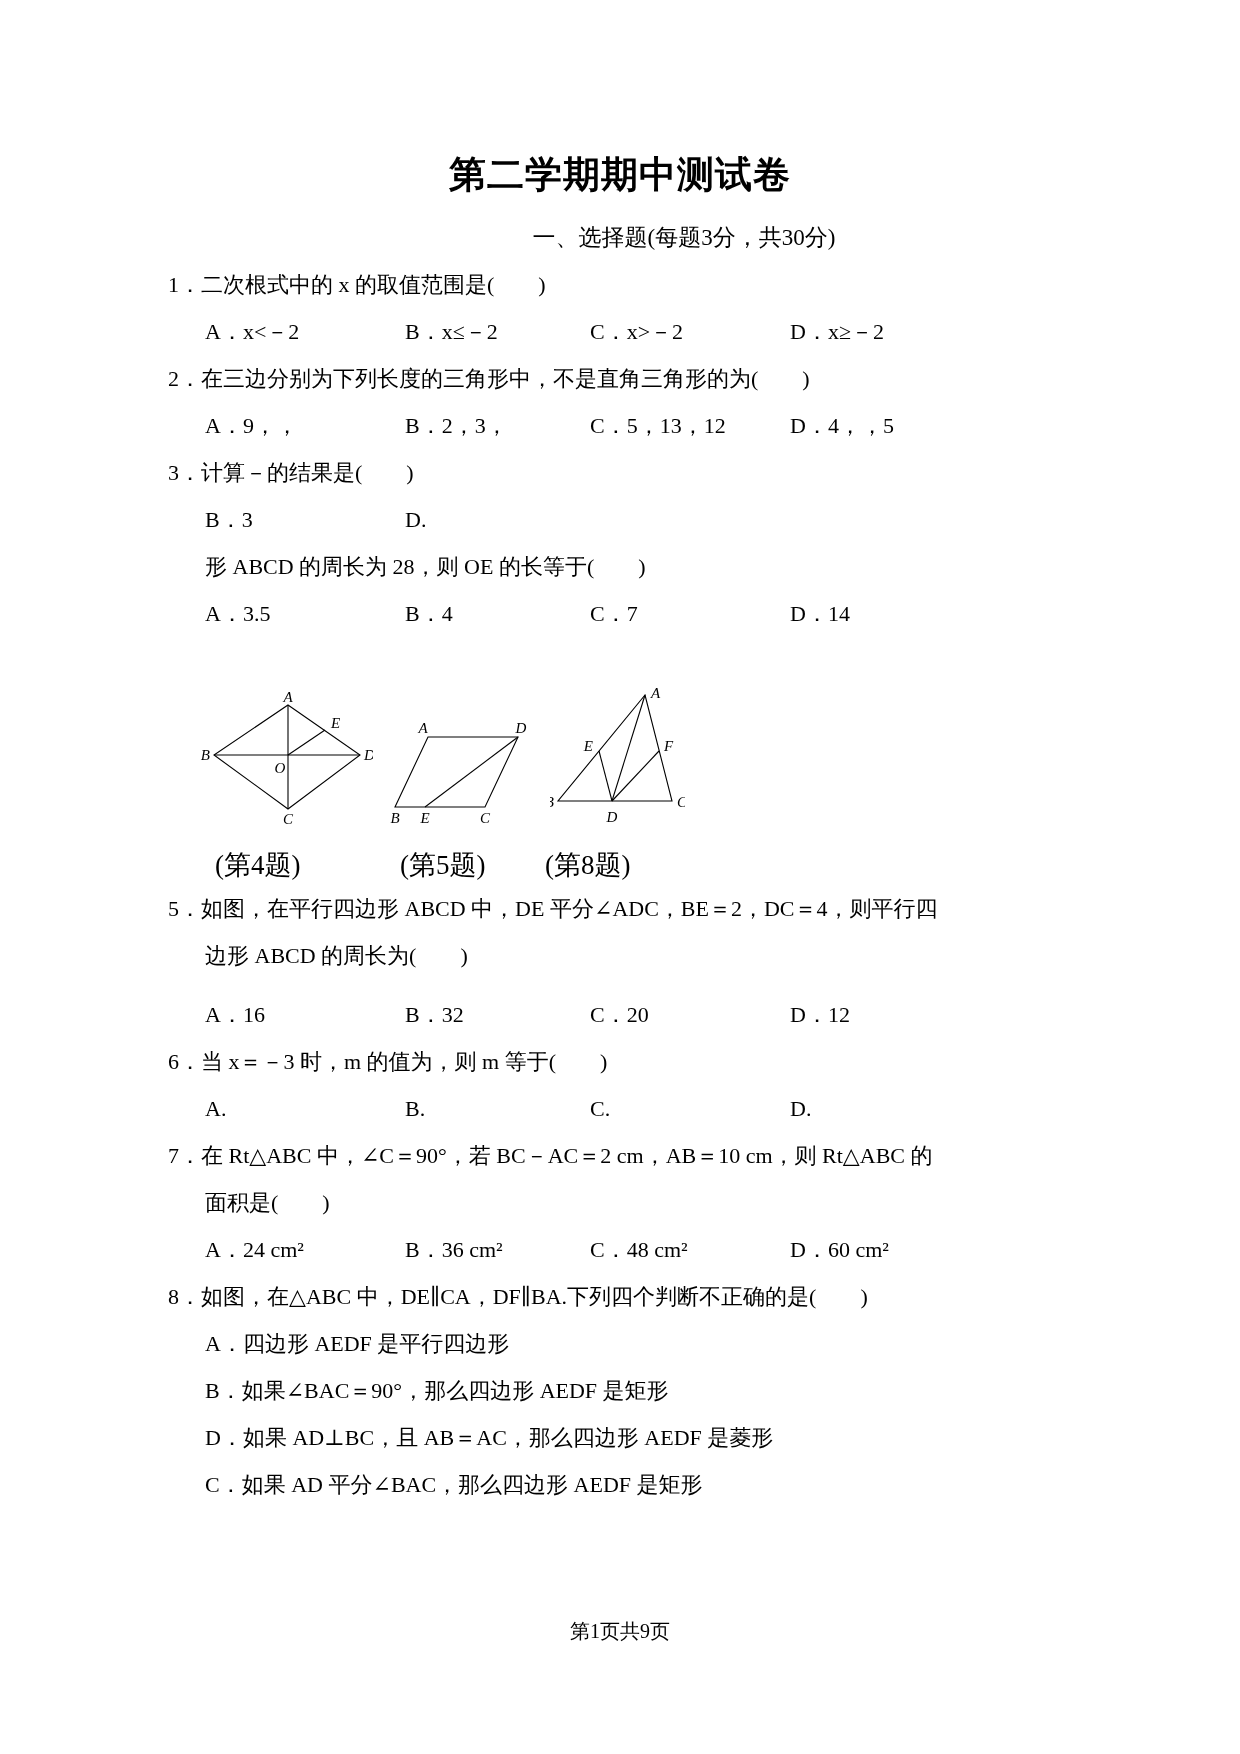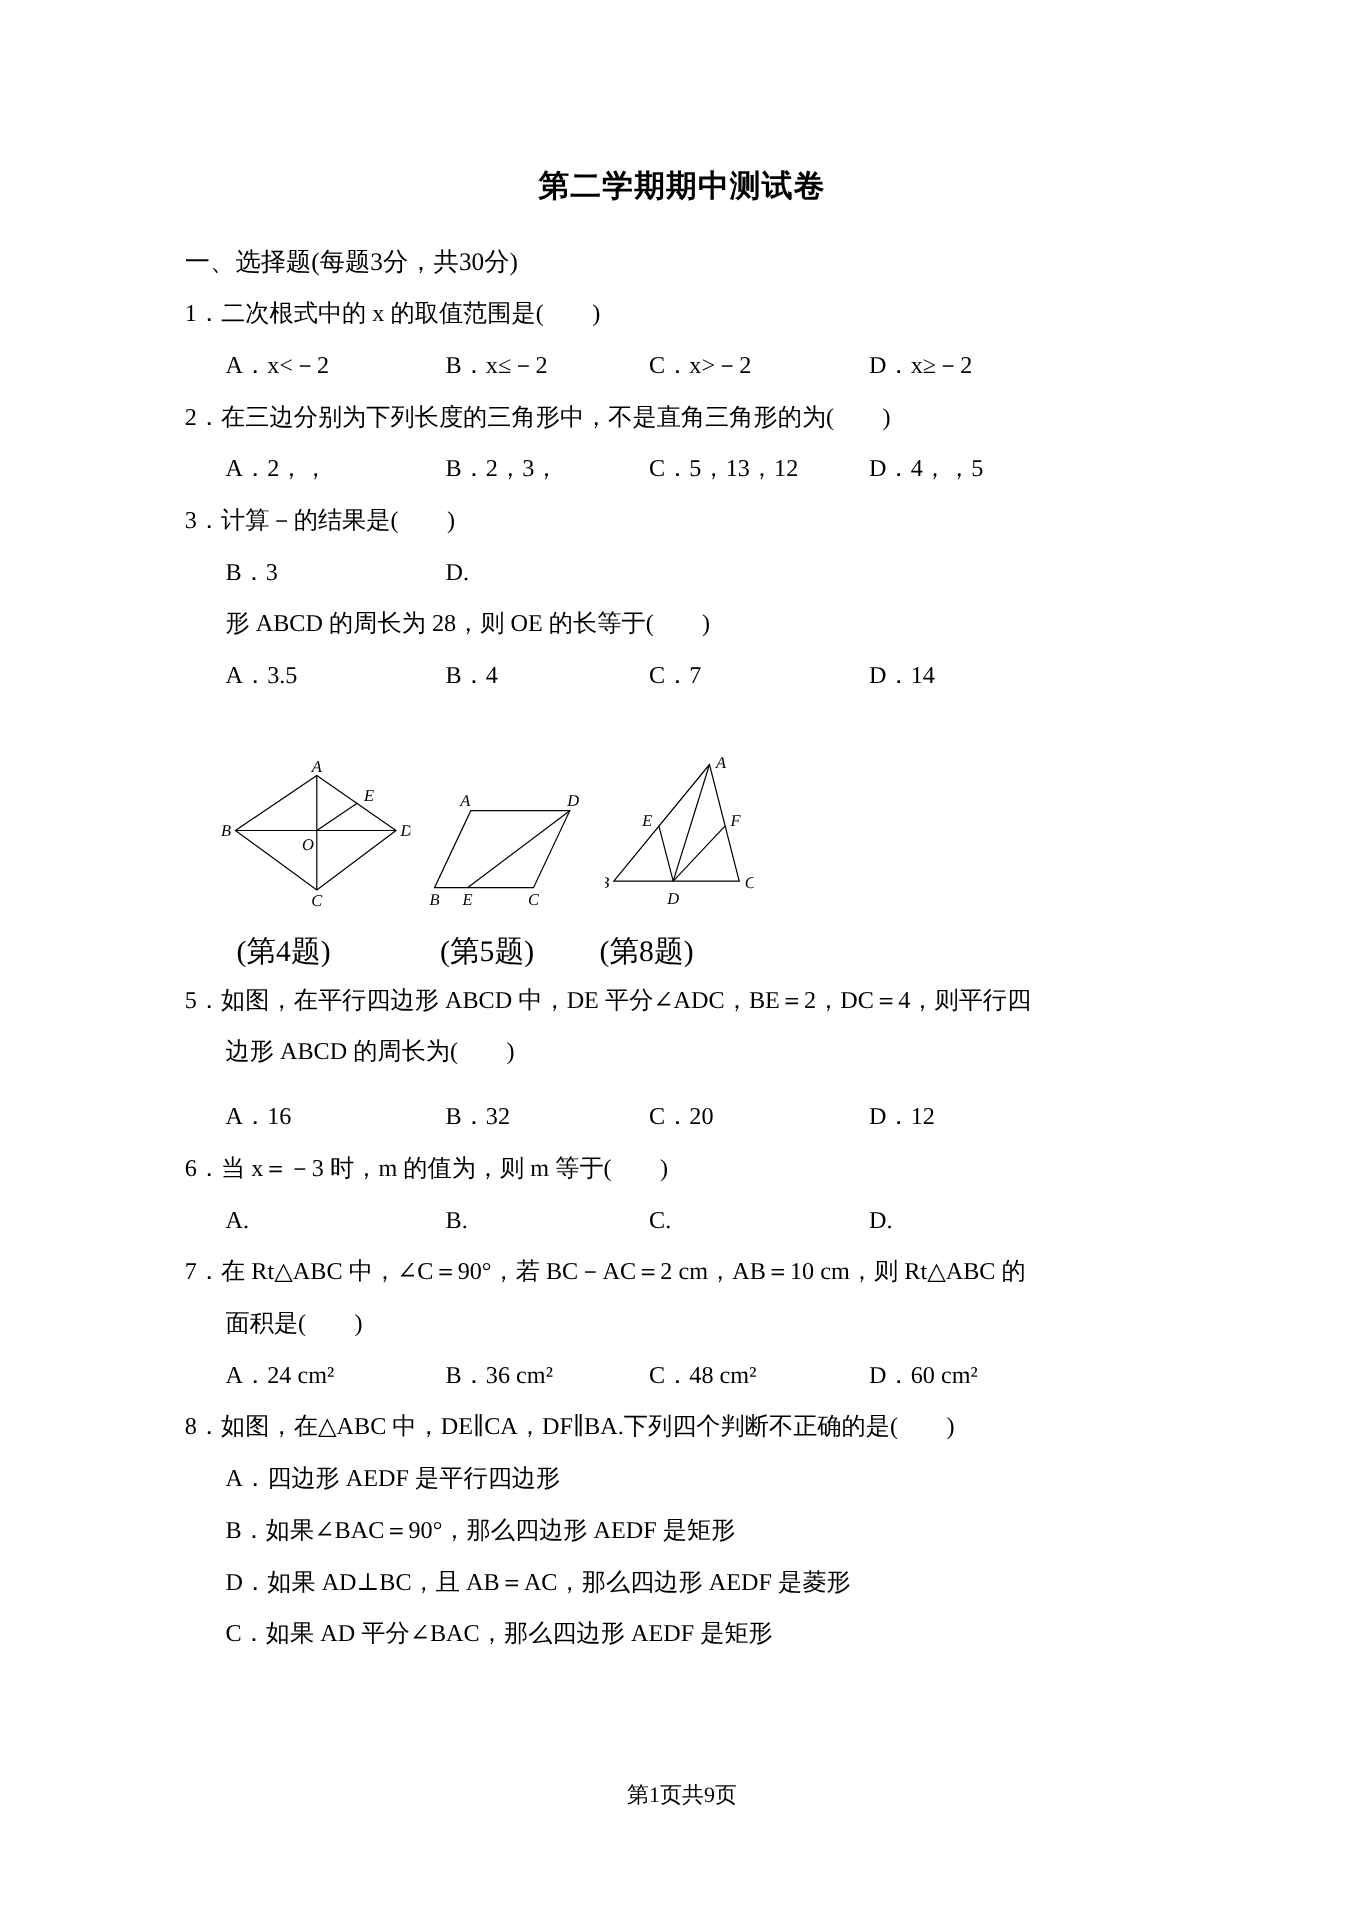--- a/index.html
+++ b/index.html
@@ -12,29 +12,29 @@
     font-size:22px;
     overflow:hidden;
   }
   .title {
     margin:0;
     padding-top:150px;
     height:46px;
     text-align:center;
     font-family:"Liberation Sans","DejaVu Sans",sans-serif;
     font-weight:800;
-    font-size:28px;
+    font-size:37px;
     letter-spacing:1px;
   }
   .content { padding:18px 40px 0 168px; }
   .line {
     height:47px; line-height:47px;
     white-space:nowrap;
   }
-  .section { font-size:23px; }
+  .section { font-size:23px;text-align:center; }
   .indent { padding-left:37px; }
   .opts {
     display:grid;
     grid-template-columns:200px 185px 200px 1fr;
     padding-left:37px;
   }
   .opts span { white-space:nowrap; }
   .stacked-opts .line { padding-left:37px; }
   .figures {
     display:flex;
@@ -84,21 +84,21 @@
     <div class="line">1．二次根式中的 x 的取值范围是(　　)</div>
     <div class="line opts">
       <span>A．x&lt;－2</span>
       <span>B．x≤－2</span>
       <span>C．x&gt;－2</span>
       <span>D．x≥－2</span>
     </div>
 
     <div class="line">2．在三边分别为下列长度的三角形中，不是直角三角形的为(　　)</div>
     <div class="line opts">
-      <span>A．2，，</span>
+      <span>A．9，，</span>
       <span>B．2，3，</span>
       <span>C．5，13，12</span>
       <span>D．4，，5</span>
     </div>
 
     <div class="line">3．计算－的结果是(　　)</div>
     <div class="line opts">
       <span>B．3</span>
       <span>D.</span>
     </div>

